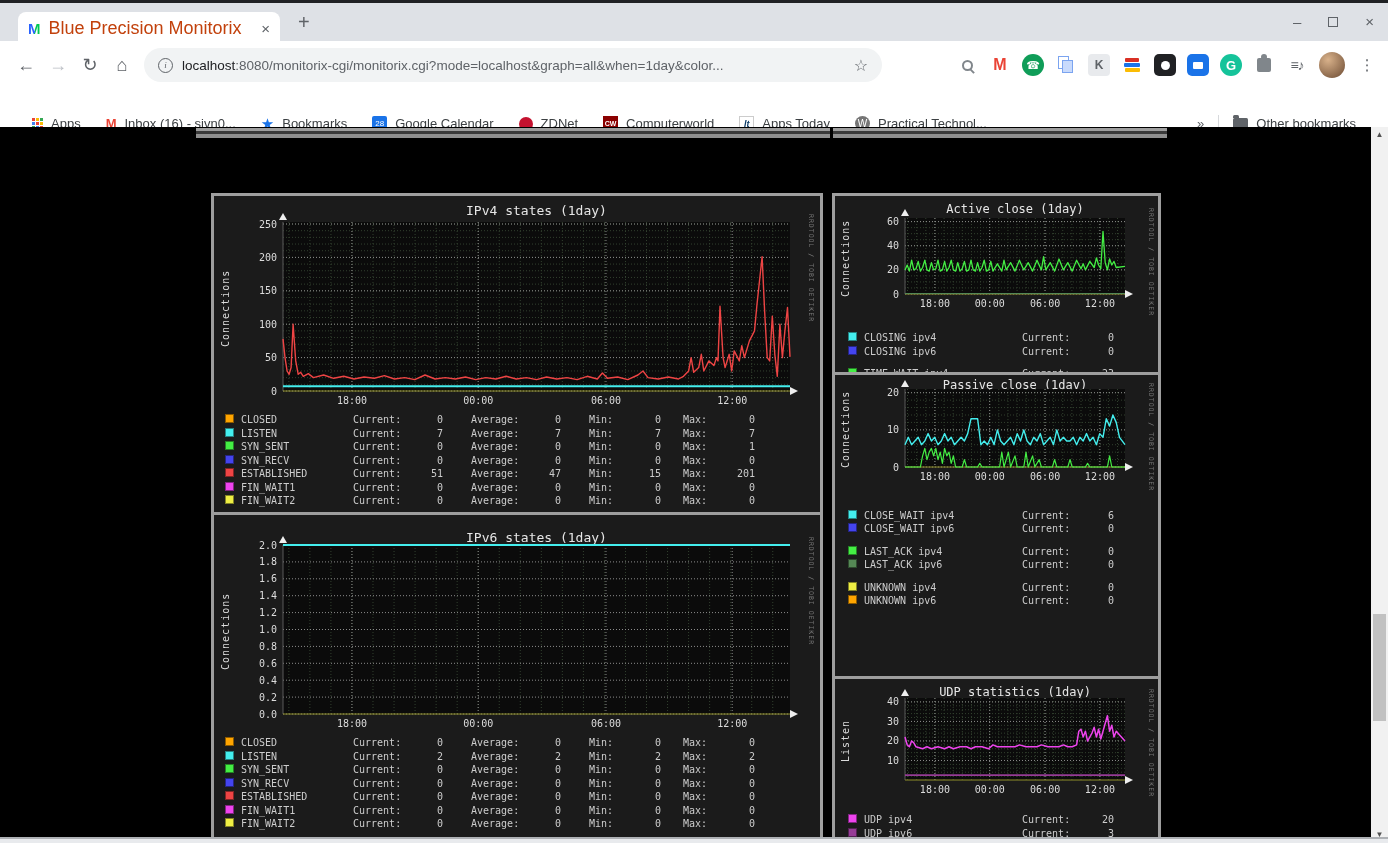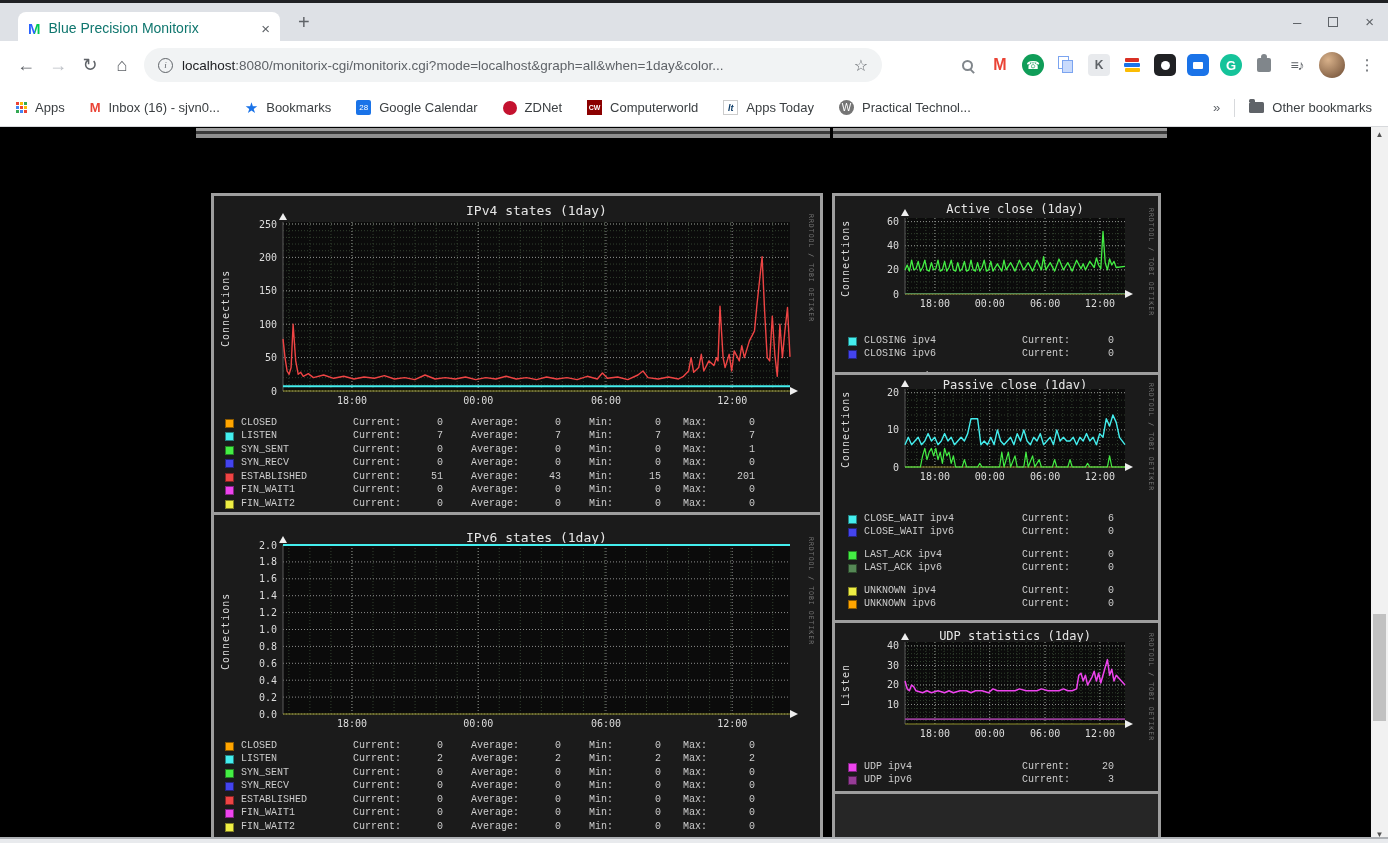--- a/index.html
+++ b/index.html
@@ -10,21 +10,21 @@
   
   .titlebar { position:absolute; top:0; left:0; right:0; height:41px;
               background:#dee1e6; border-top:3px solid #202124; }
   .tab { position:absolute; left:18px; top:9px; width:262px; height:32px;
          background:#fff; border-radius:8px 8px 0 0; display:flex;
          align-items:center; padding:0 10px; gap:8px; }
   .favicon { font-weight:bold; font-size:15px; color:#2962ff;
              background:linear-gradient(100deg,#2962ff 0 55%,#00c853 55% 100%);
              -webkit-background-clip:text; background-clip:text;
              -webkit-text-fill-color:transparent; }
-  .tab-title { font-size:14px; color:#0f766e; white-space:nowrap; overflow:hidden; flex:1; }
+  .tab-title { font-size:18px; color:#c2410c; white-space:nowrap; overflow:hidden; flex:1; }
   .tab-close { color:#5f6368; font-size:15px; cursor:default; }
   .newtab { position:absolute; left:298px; top:8px; font-size:20px; color:#5f6368; }
   .winctl { position:absolute; right:14px; top:10px; display:flex; gap:27px;
             align-items:center; color:#5f6368; font-size:15px; }
   .maxbox { width:10px; height:10px; border:1.5px solid #5f6368; display:inline-block; }
 
   
   .toolbar { position:absolute; top:41px; left:0; right:0; height:48px; background:#fff;
              display:flex; align-items:center; padding:0 10px; }
   .navbtn { width:32px; text-align:center; font-size:18px; color:#5f6368; }
@@ -63,23 +63,23 @@
   .grami { background:#15c39a; border-radius:50%; font-weight:bold; font-size:13px; }
   .puzz { background:#80868b; width:14px; height:14px; border-radius:2px; }
   .puzz i { position:absolute; width:6px; height:6px; background:#80868b; border-radius:50%;
             top:0px; left:8px; }
   .plist { color:#5f6368; font-size:14px; letter-spacing:-1px; }
   .avatar { width:26px; height:26px; border-radius:50%;
             background:radial-gradient(circle at 35% 30%, #d8b18a, #6b4a32); }
   .dots { color:#5f6368; font-size:15px; }
 
   
-  .bookmarks { position:absolute; top:89px; left:0; right:0; height:38px; background:#fff;
+  .bookmarks { position:absolute; top:105px; left:0; right:0; height:38px; background:#fff;
                border-bottom:1px solid #d7d9dc; display:flex; align-items:center; gap:25px;
-               padding:0 16px; font-size:13px; color:#3c4043; }
+               padding:0 32px; font-size:13px; color:#3c4043; }
   .bm { display:flex; align-items:center; gap:8px; white-space:nowrap; }
   .appsgrid { width:11px; height:11px; position:relative; }
   .appsgrid i { position:absolute; width:3px; height:3px; background:#ea4335; }
   .bmstar { color:#1a73e8; font-size:15px; }
   .bmcal { width:15px; height:15px; background:#1a73e8; color:#fff; font-size:8px;
            display:flex; align-items:center; justify-content:center; border-radius:2px; }
   .bmzd { width:14px; height:14px; background:#c4122f; border-radius:50%; }
   .bmcw { width:15px; height:15px; background:#8b0000; color:#fff; font-size:7px; font-weight:bold;
           display:flex; align-items:center; justify-content:center; }
   .bmlt { width:15px; height:15px; background:#fff; border:1px solid #ccc; color:#0a3a66;
@@ -111,21 +111,21 @@
             font-family:"DejaVu Sans Mono",monospace; }
   .gylabel { position:absolute; display:flex; align-items:center; justify-content:center;
              writing-mode:vertical-rl; transform:rotate(180deg);
              font:10px "DejaVu Sans Mono",monospace; color:#dcdcdc; letter-spacing:1px; }
   .grrd { position:absolute; writing-mode:vertical-rl; font:6.5px "DejaVu Sans Mono",monospace;
           color:#787878; letter-spacing:1px; }
   svg.gplot { position:absolute; left:0; top:0; }
   svg.gplot text { font-family:"DejaVu Sans Mono",monospace; font-size:10px; fill:#dcdcdc; }
   .legend { position:absolute; font-family:"DejaVu Sans Mono",monospace; font-size:10px;
             color:#cccccc; }
-  .lrow { display:flex; align-items:flex-end; height:13.5px;font-family:Liberation Mono, monospace; }
+  .lrow { display:flex; align-items:flex-start; height:13.5px; }
   .lrow.gap { margin-top:9px; }
   .sw { width:9px; height:9px; margin-right:7px; flex:0 0 9px;
         box-shadow:inset 0 0 0 1px rgba(0,0,0,.45); }
   .llbl { width:112px; }
   .legend.cur .llbl { width:158px; }
   .lk { width:56px; }
   .lkm { width:32px; }
   .lv { width:34px; text-align:right; margin-right:28px; }
   .lvm { width:40px; text-align:right; margin-right:22px; }
   .lvc { width:36px; text-align:right; }
@@ -394,21 +394,21 @@
               <span class="lvm">0</span>
               <span class="lkm">Max:</span>
               <span class="lvm">0</span>
             </div>
             <div class="lrow">
               <span class="sw" style="background: rgb(238, 68, 68);"></span>
               <span class="llbl">ESTABLISHED</span>
               <span class="lk">Current:</span>
               <span class="lv">51</span>
               <span class="lk">Average:</span>
-              <span class="lv">43</span>
+              <span class="lv">47</span>
               <span class="lkm">Min:</span>
               <span class="lvm">15</span>
               <span class="lkm">Max:</span>
               <span class="lvm">201</span>
             </div>
             <div class="lrow">
               <span class="sw" style="background: rgb(238, 68, 238);"></span>
               <span class="llbl">FIN_WAIT1</span>
               <span class="lk">Current:</span>
               <span class="lv">0</span>
@@ -676,21 +676,21 @@
             </div>
             <div class="lrow">
               <span class="sw" style="background: rgb(85, 136, 85);"></span>
               <span class="llbl">TIME_WAIT ipv6</span>
               <span class="lk">Current:</span>
               <span class="lvc">0</span>
             </div>
           </div>
       </div>
       <div class="gdivider"></div>
-      <div class="panel" style="height:245px">
+      <div class="panel" style="height:302px">
         <div class="gtitle" style="left:70px; top:3px; width:220px; font-size:12px">Passive close  (1day)</div>
         <div class="gylabel" style="left:5px; top:16px; height:76px">Connections</div>
         <div class="grrd" style="right:3px; top:8px">RRDTOOL / TOBI OETIKER</div>
         <svg class="gplot" width="323" height="114">
             <rect x="70" y="14" width="220" height="78" fill="#0b0b0b"></rect>
             <line x1="70" y1="84.57142857142857" x2="290" y2="84.57142857142857" stroke="#32402f" stroke-dasharray="1,2" stroke-width="1"></line>
             <line x1="70" y1="77.14285714285714" x2="290" y2="77.14285714285714" stroke="#32402f" stroke-dasharray="1,2" stroke-width="1"></line>
             <line x1="70" y1="69.71428571428572" x2="290" y2="69.71428571428572" stroke="#32402f" stroke-dasharray="1,2" stroke-width="1"></line>
             <line x1="70" y1="62.285714285714285" x2="290" y2="62.285714285714285" stroke="#32402f" stroke-dasharray="1,2" stroke-width="1"></line>
             <line x1="70" y1="54.85714285714286" x2="290" y2="54.85714285714286" stroke="#32402f" stroke-dasharray="1,2" stroke-width="1"></line>

